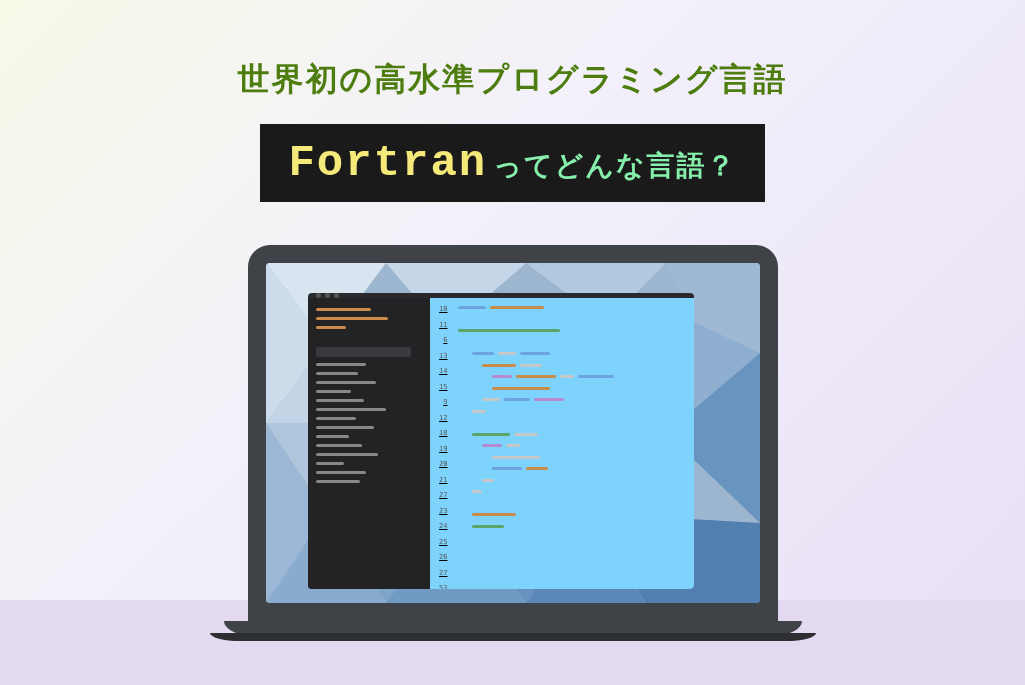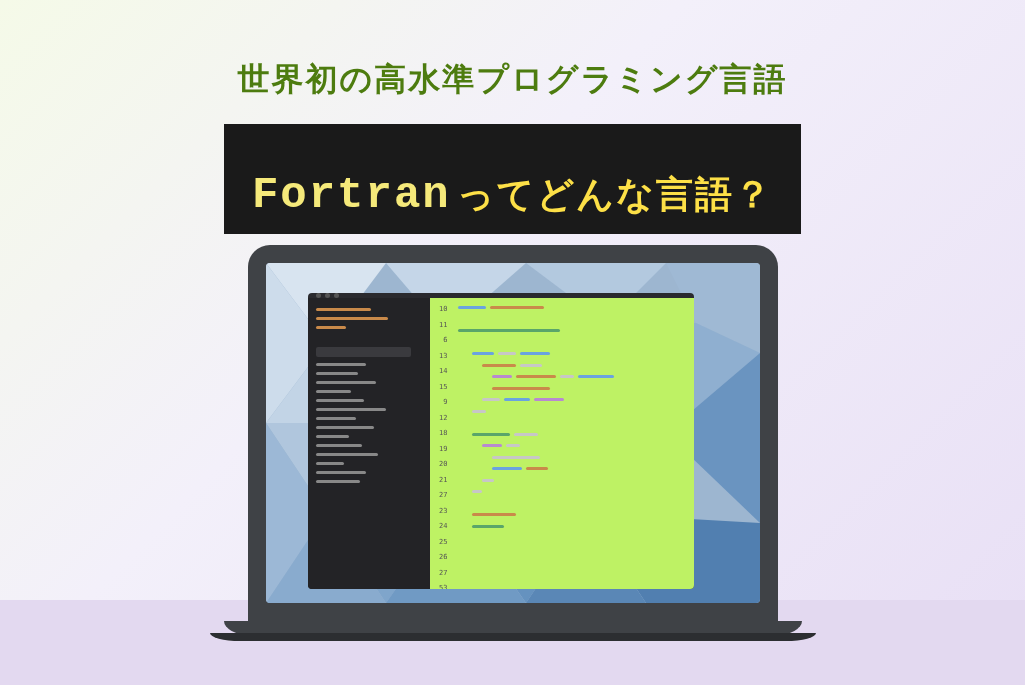--- a/index.html
+++ b/index.html
@@ -38,26 +38,25 @@
     display: flex;
     align-items: baseline;
     gap: 6px;
   }
   .title-highlight {
     font-family: "Courier New", monospace;
     font-size: 44px;
     font-weight: 700;
     color: #f5e97a;
     letter-spacing: 2px;
-    margin-top: 32px;
   }
   .title-rest {
-    font-size: 37px;
+    font-size: 28px;
     font-weight: 600;
-    color: #fde047;
+    color: #86efac;
     letter-spacing: 2px;
   }
 
   .laptop {
     position: absolute;
     bottom: 50px;
     left: 50%;
     transform: translateX(-50%);
     width: 530px;
   }
@@ -101,21 +100,22 @@
     background: #232326;
     padding: 10px 8px;
     display: flex;
     flex-direction: column;
     gap: 6px;
   }
   .sb-line { height: 3px; border-radius: 2px; }
   .main-pane {
     flex: 1;
     display: flex;
-    background: #bef264;
+    background: #7dd3fc;
+    text-decoration: underline;
   }
   .gutter {
     width: 22px;
     padding: 8px 4px 8px 0;
     display: flex;
     flex-direction: column;
     gap: 8.5px;
     align-items: flex-end;
   }
   .ln { font-size: 7px; color: #555; line-height: 1; font-family: monospace; }

